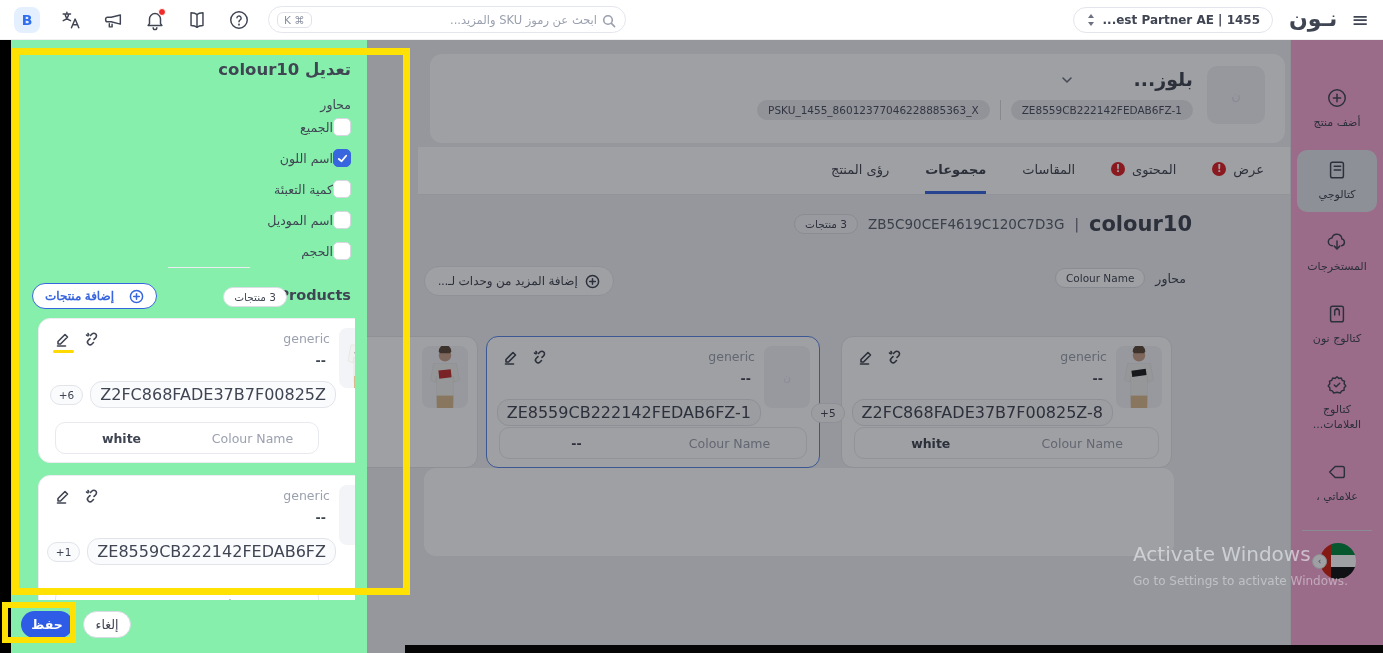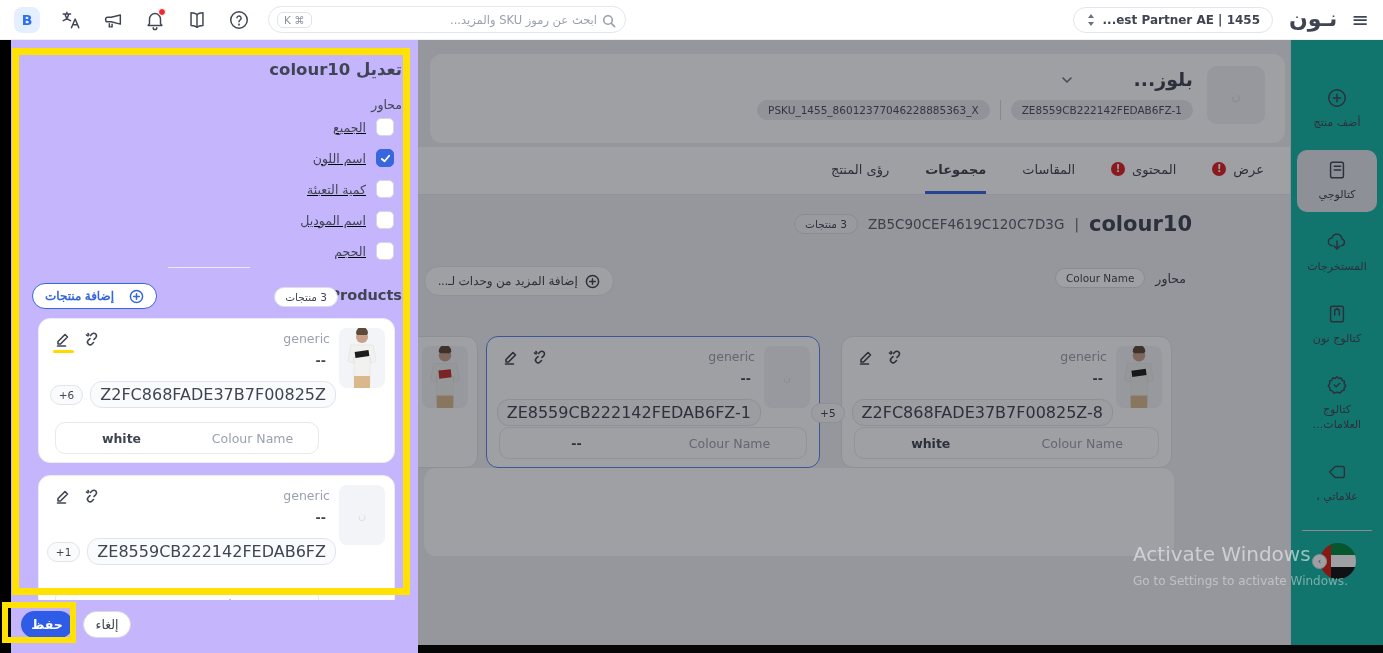--- a/index.html
+++ b/index.html
@@ -22,21 +22,21 @@
   .search-input::placeholder { color:#9aa0ae; }
   .search-glass { position:absolute; right:9px; top:6px; width:14px; height:14px; color:#9aa0ae; }
   .tb-right { position:absolute; right:0; top:0; height:40px; display:flex; align-items:center; }
   .account-pill { height:26px; border:1px solid #e3e5ec; border-radius:13px; display:flex; align-items:center;
                   padding:0 12px; gap:7px; font-size:12px; font-weight:bold; color:#404553; cursor:pointer; }
   .updown { width:10px; height:14px; color:#6b7180; }
   .noon-logo { font-size:22px; font-weight:bold; color:#404553; margin:0 14px 4px 16px; }
   .hamburger { font-size:21px; color:#404553; margin-right:14px; cursor:pointer; line-height:1; }
 
   
-  .sidebar { position:absolute; right:0; top:40px; bottom:0; width:93px; background:#14b8a6; border-left:1px solid #e5e6ea;
+  .sidebar { position:absolute; right:0; top:40px; bottom:0; width:93px; background:#f9a8d4; border-left:1px solid #e5e6ea;
              display:flex; flex-direction:column; align-items:center; padding-top:38px; z-index:1; }
   .side-item { width:80px; display:flex; flex-direction:column; align-items:center; gap:7px; padding:9px 2px;
                margin-bottom:10px; border-radius:10px; cursor:pointer; }
   .side-item.active { background:#e2e4ea; }
   .side-item .s-icon { width:22px; height:22px; color:#404553; }
   .side-item .s-icon svg { width:100%; height:100%; display:block; }
   .side-label { font-size:11px; color:#404553; text-align:center; direction:rtl; line-height:1.35; }
   .side-divider { width:70px; height:1px; background:#dcdee4; margin:6px 0 12px; }
   .flag-wrap { position:relative; width:38px; height:38px; }
   .flag { width:36px; height:36px; border-radius:50%; overflow:hidden; position:absolute; right:0; top:0; display:flex; }
@@ -103,24 +103,24 @@
   .watermark { position:absolute; left:1133px; top:542px; z-index:12; color:rgba(240,243,247,0.6); }
   .watermark .w1 { font-size:20px; }
   .watermark .w2 { font-size:12px; margin-top:8px; color:rgba(240,243,247,0.45); }
   .black-bottom { position:absolute; left:405px; right:0; bottom:0; height:8px; background:#060606; z-index:12; }
 
   
   .overlay { position:absolute; left:0; top:40px; right:0; bottom:0; background:rgba(16,18,25,0.40); z-index:10; }
 
   
   .black-strip { position:absolute; left:0; top:36px; width:11px; bottom:0; background:#000; z-index:24; }
-  .drawer { position:absolute; left:11px; top:40px; width:407px; bottom:0; background:#c4b5fd; z-index:20; direction:rtl; }
+  .drawer { position:absolute; left:11px; top:40px; width:356px; bottom:0; background:#86efac; z-index:20; direction:rtl; }
   .dw-title { position:absolute; right:16px; top:20px; font-size:16.5px; font-weight:bold; color:#404553; }
   .dw-axes { position:absolute; right:16px; top:57px; font-size:12.5px; color:#404553; }
-  .cb-row { position:absolute; right:24px; display:flex; align-items:center; gap:10px; cursor:pointer;text-decoration:underline; }
+  .cb-row { position:absolute; right:16px; display:flex; align-items:center; cursor:pointer; }
   .cb-box { width:18px; height:18px; border:1.5px solid #d5d8e0; border-radius:5px; background:#fff; display:flex;
             align-items:center; justify-content:center; color:#fff; }
   .cb-box svg { width:11px; height:11px; display:none; }
   .cb-row.checked .cb-box { background:#3866df; border-color:#3866df; }
   .cb-row.checked .cb-box svg { display:block; }
   .cb-label { font-size:12.5px; color:#404553; }
   .dw-divider { position:absolute; left:157px; top:227px; width:82px; height:1px; background:#ececf0; }
   .dw-products-title { position:absolute; right:16px; top:247px; font-size:14.5px; font-weight:bold; color:#404553; direction:ltr; }
   .dw-products-chip { position:absolute; right:80px; top:247px; }
   .dw-add-btn { position:absolute; left:21px; top:243px; height:26px; border:1.5px solid #3866df; border-radius:16px;

